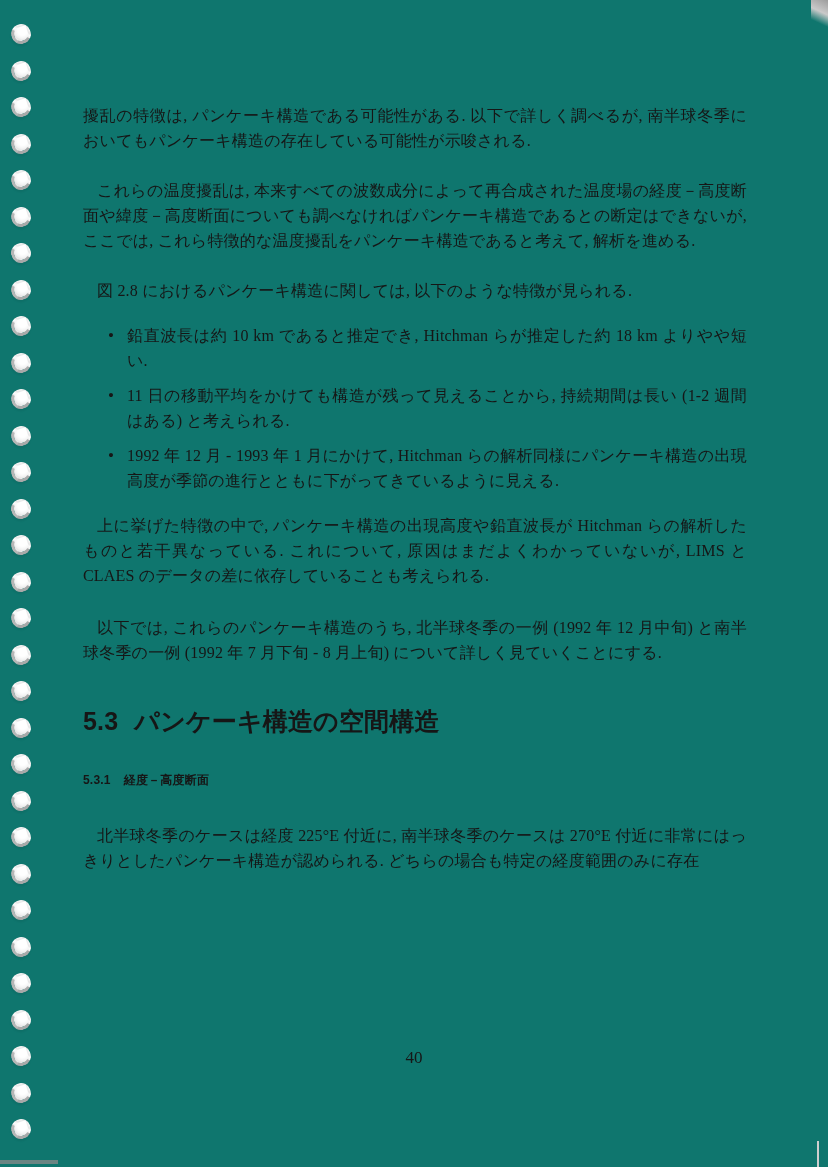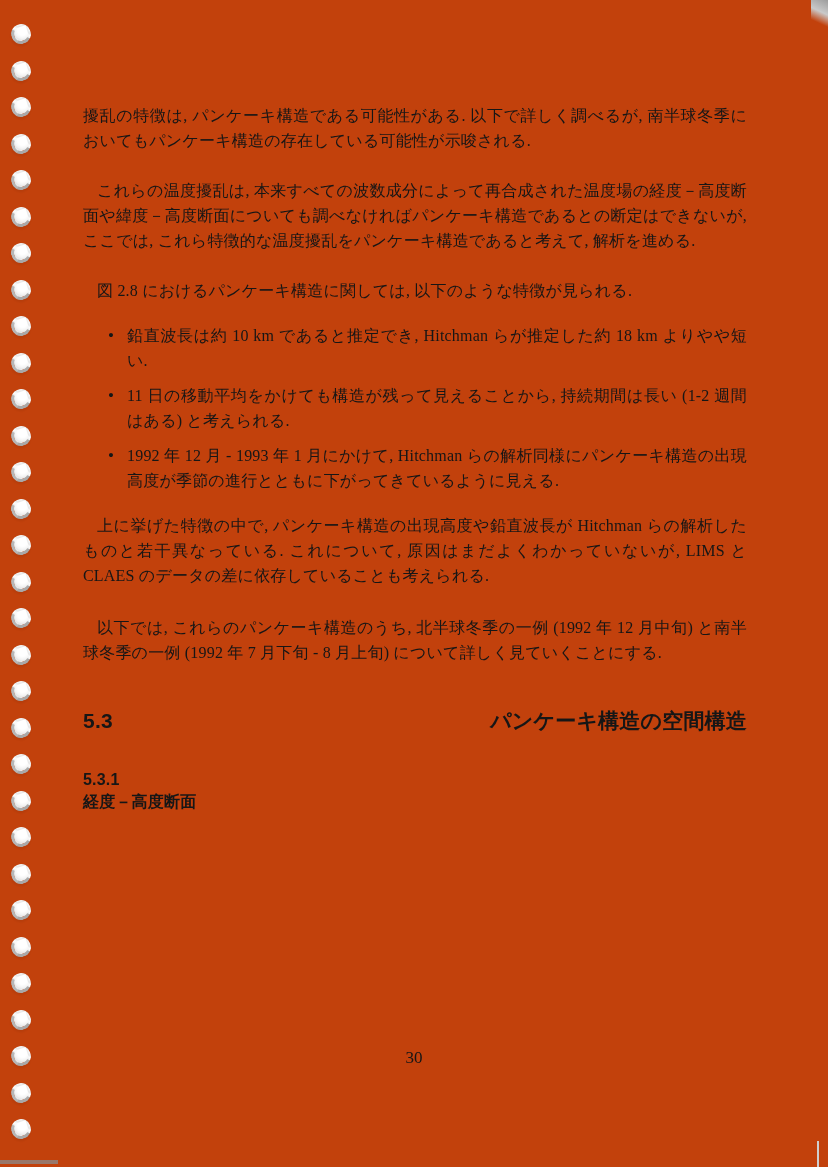--- a/index.html
+++ b/index.html
@@ -4,21 +4,21 @@
 <style>
   html, body {
     margin: 0;
     padding: 0;
     background: #e9e9e9;
   }
   .page {
     position: relative;
     width: 828px;
     height: 1167px;
-    background: #c2410c;
+    background: #0f766e;
     overflow: hidden;
     font-family: "Liberation Serif", "DejaVu Serif", serif;
     color: #161616;
   }
 
   
   .binding {
     position: absolute;
     left: 0; top: 0;
     width: 46px; height: 100%;
@@ -90,38 +90,36 @@
   ul.feature-list li::before {
     content: "\2022";
     position: absolute;
     left: 25px;
     top: 0;
     font-size: 17px;
   }
 
   h1.section {
     font-family: "Liberation Sans", "DejaVu Sans", sans-serif;
-    font-size: 21px;
+    font-size: 25px;
     line-height: 28px;
     font-weight: bold;
     margin: 16px 0 34px 0;
     display: flex;
     text-indent: 0;
-    justify-content: space-between;
   }
   h1.section .sec-num { margin-right: 16px; }
   h2.subsection {
     font-family: "Liberation Sans", "DejaVu Sans", sans-serif;
-    font-size: 16px;
+    font-size: 12px;
     line-height: 22px;
     font-weight: bold;
     margin: 0 0 32px 0;
     display: flex;
     text-indent: 0;
-    flex-direction: column;
   }
   h2.subsection .sec-num { margin-right: 13px; }
 
   .page-number {
     position: absolute;
     top: 1048px;
     left: 0;
     width: 828px;
     text-align: center;
     font-size: 17px;
@@ -193,18 +191,19 @@
       <span class="sec-num">5.3</span>
       <span>パンケーキ構造の空間構造</span>
     </h1>
 
     <h2 class="subsection">
       <span class="sec-num">5.3.1</span>
       <span>経度－高度断面</span>
     </h2>
 
 
+    <p class="para final">北半球冬季のケースは経度 225°E 付近に, 南半球冬季のケースは 270°E 付近に非常にはっきりとしたパンケーキ構造が認められる. どちらの場合も特定の経度範囲のみに存在</p>
 
   </main>
 
-  <div class="page-number">30</div>
+  <div class="page-number">40</div>
 
 </div>
 
 </body></html>

